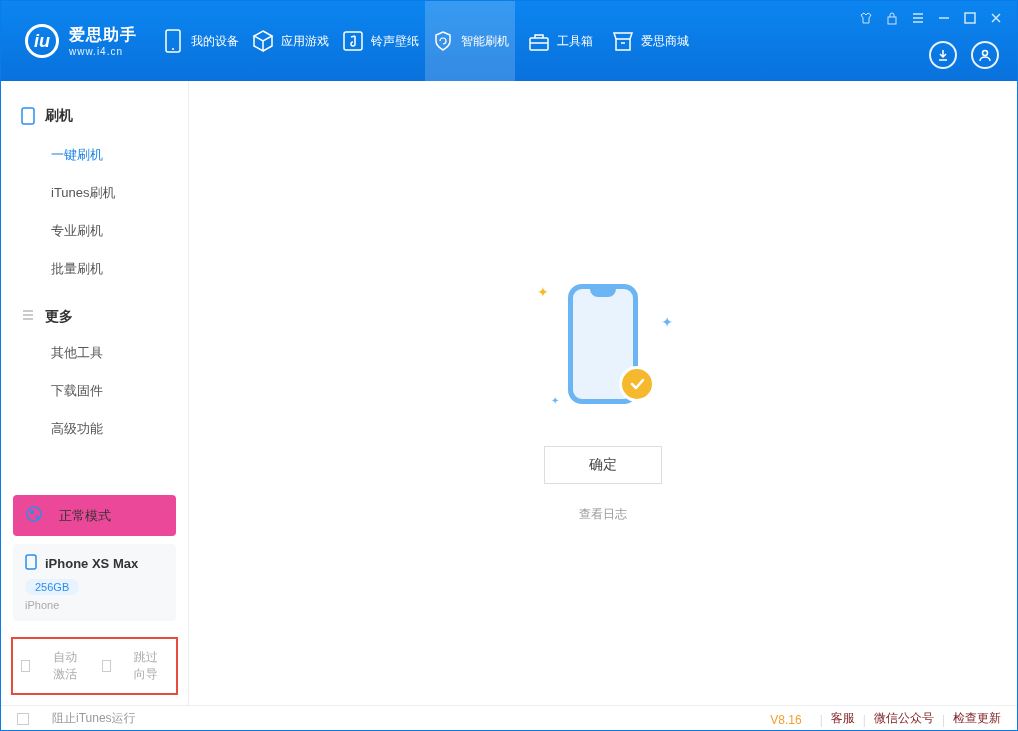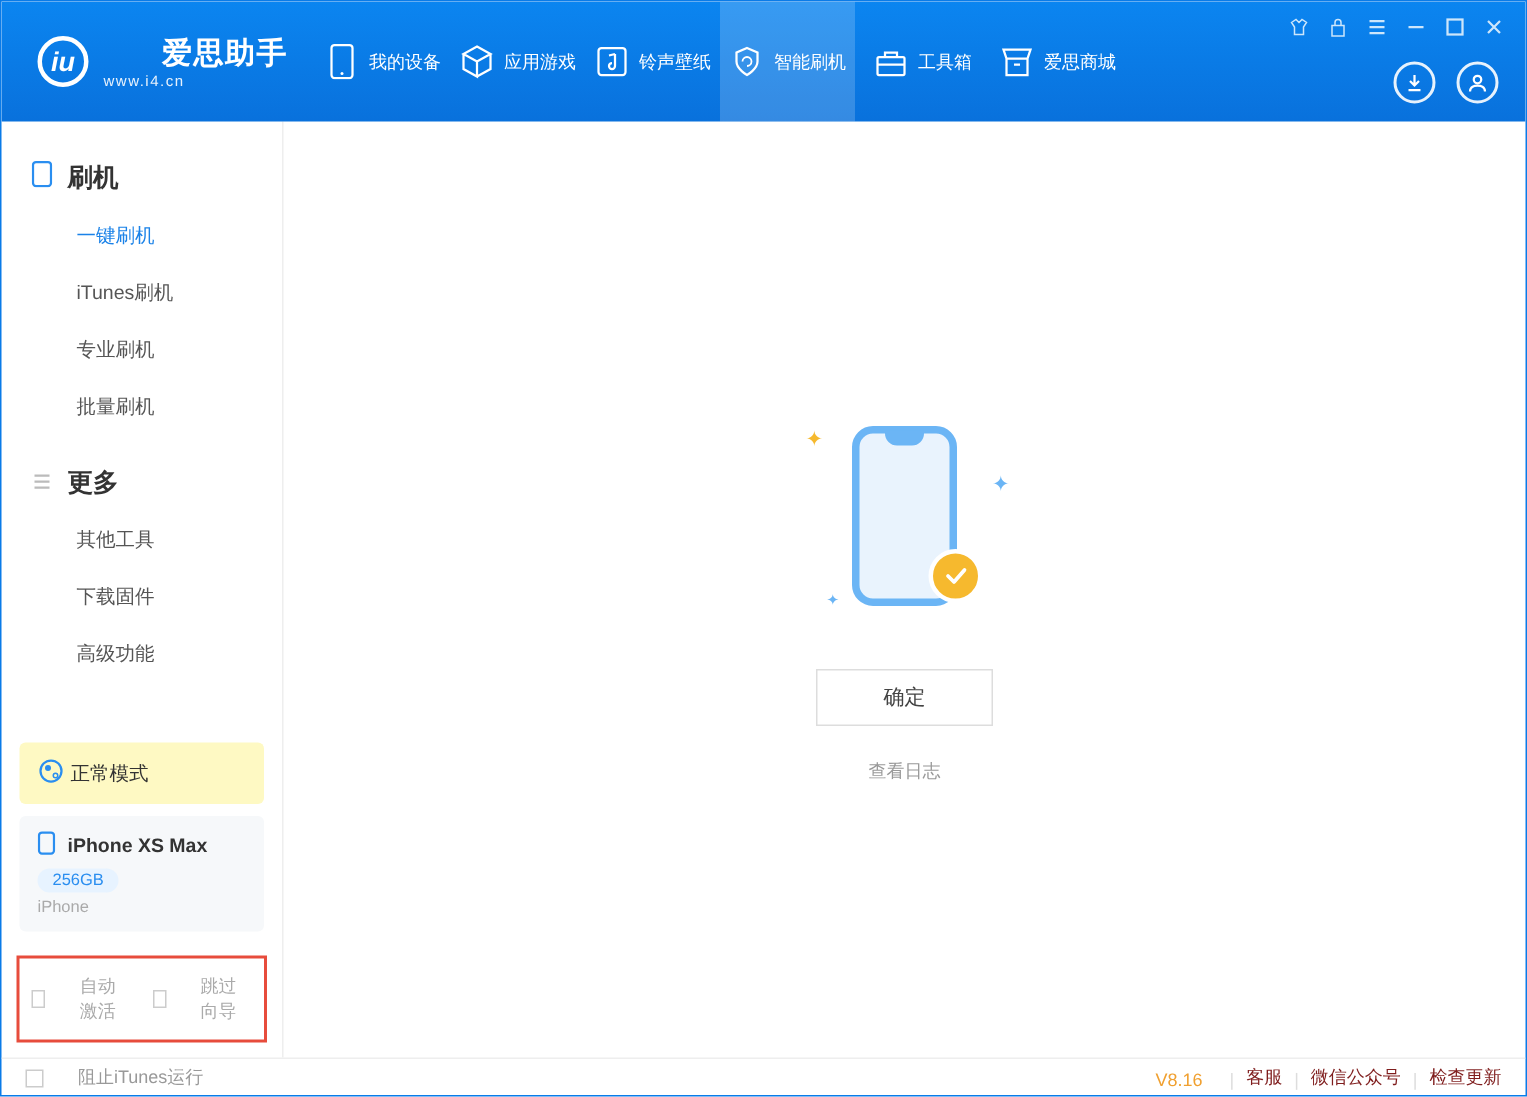--- a/index.html
+++ b/index.html
@@ -2,39 +2,39 @@
 <html><head>
 <meta charset="utf-8">
 <style>
 * { margin: 0; padding: 0; box-sizing: border-box; font-family: "Microsoft YaHei", Arial, sans-serif; }
 body { background: #fff; width: 1018px; height: 731px; overflow: hidden; border: 1px solid #0a7be8; }
 
 
 .header { height: 80px; background: linear-gradient(180deg, #0b85f0 0%, #0971dc 100%); display: flex; align-items: stretch; position: relative; }
 .logo-block { display: flex; align-items: center; padding: 0 18px 0 24px; color: #fff; }
 .logo-circle { width: 34px; height: 34px; border-radius: 50%; border: 3px solid #fff; display: flex; align-items: center; justify-content: center; font-weight: bold; font-size: 18px; color: #fff; font-style: italic; margin-right: 10px; }
-.logo-text-main { font-size: 20px; font-weight: bold; letter-spacing: 1px; margin-left: 39px; }
+.logo-text-main { font-size: 16px; font-weight: bold; letter-spacing: 1px; }
 .logo-text-sub { font-size: 10px; letter-spacing: 1px; opacity: .9; }
 .nav-tabs { display: flex; height: 100%; }
 .nav-tab { width: 90px; display: flex; flex-direction: row; align-items: center; justify-content: center; color: #fff; font-size: 12px; cursor: pointer; gap: 6px; }
 .nav-tab.active { background: rgba(255,255,255,.18); }
 .nav-icon { width: 24px; height: 24px; display: flex; align-items: center; justify-content: center; }
 .header-right { position: absolute; right: 14px; top: 10px; display: flex; gap: 12px; align-items: center; }
 .win-btn { width: 14px; height: 14px; cursor: pointer; color: #cde6fb; display: flex; align-items: center; justify-content: center; }
 .header-right-bottom { position: absolute; right: 18px; bottom: 12px; display: flex; gap: 14px; }
 .circle-btn { width: 28px; height: 28px; border: 2px solid rgba(255,255,255,.9); border-radius: 50%; display: flex; align-items: center; justify-content: center; cursor: pointer; color: #fff; }
 
 
 .body { display: flex; height: 624px; }
 .sidebar { width: 188px; border-right: 1px solid #eee; padding-top: 18px; display: flex; flex-direction: column; }
-.side-section-head { display: flex; align-items: flex-end; gap: 10px; padding: 8px 20px; color: #333; font-size: 17px; font-weight: 600; }
+.side-section-head { display: flex; align-items: flex-start; gap: 10px; padding: 8px 20px; color: #333; font-size: 14px; font-weight: 600; }
 .side-item { padding: 10px 20px 10px 50px; font-size: 13px; color: #555; cursor: pointer; }
 .side-item.active { color: #1a82e8; }
 .side-spacer { flex: 1; }
-.side-card { margin: 8px 12px; background: #fef9c3; border-radius: 4px; padding: 10px 12px; font-size: 13px; color: #333; display: flex; align-items: center; gap: 4px; }
+.side-card { margin: 8px 12px; background: #ec4899; border-radius: 4px; padding: 10px 12px; font-size: 13px; color: #333; display: flex; align-items: center; gap: 16px; }
 .device-card { margin: 0 12px 10px; background: #f6f8fa; border-radius: 4px; padding: 10px 12px; }
 .device-name { font-size: 13px; font-weight: 600; color: #333; display: flex; align-items: center; gap: 8px; }
 .device-badge { display: inline-block; margin-top: 6px; padding: 2px 10px; border-radius: 10px; background: #e7f3ff; color: #2a8ef0; font-size: 11px; }
 .device-sub { font-size: 11px; color: #aaa; margin-top: 4px; }
 .bottom-opts { margin: 6px 10px 10px; border: 2px solid #e74c3c; padding: 10px 8px; display: flex; gap: 14px; font-size: 12px; color: #aaa; }
 .chk { display: flex; align-items: center; gap: 23px; cursor: pointer; }
 .chk-box { width: 12px; height: 12px; border: 1px solid #ccc; background: #fff; }
 
 
 .main { flex: 1; display: flex; flex-direction: column; align-items: center; justify-content: center; gap: 22px; }

